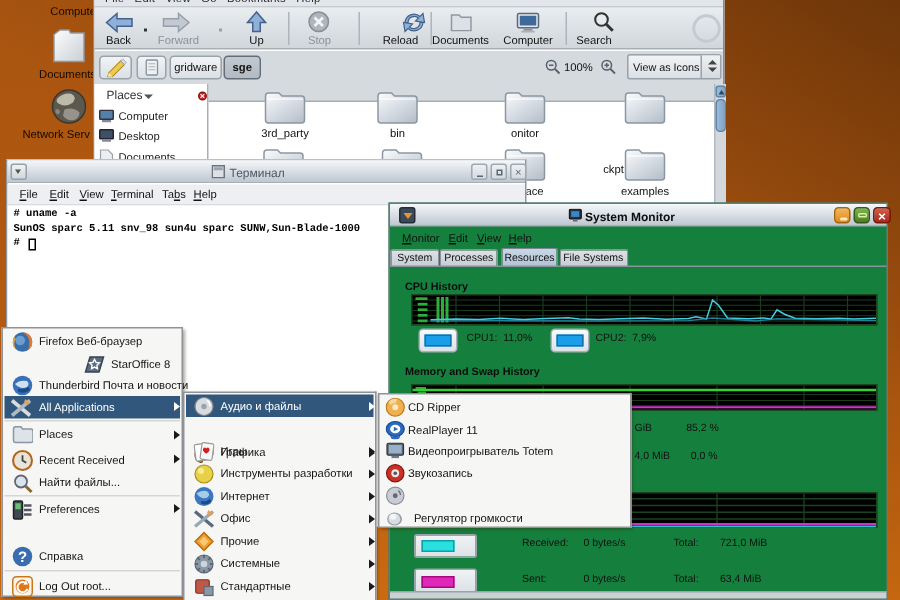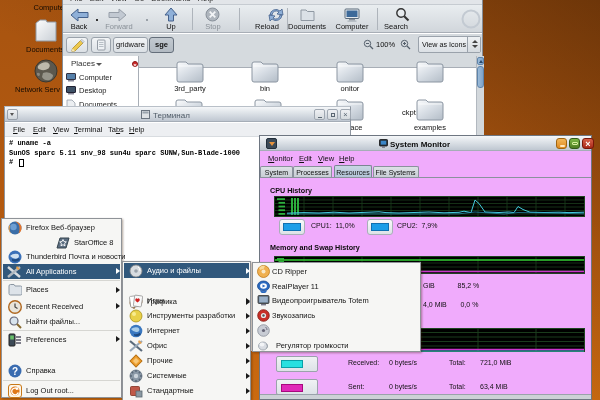--- a/index.html
+++ b/index.html
@@ -245,21 +245,21 @@
   <span class="d" style="left:124px;top:2px;"><u>H</u>elp</span>
  </div>
  <div class="d" style="left:0;top:30px;width:100%;height:214px;background:#fff;font-family:'Liberation Mono',monospace;font-size:7px;font-weight:bold;color:#000;">
   <div style="position:absolute;left:4px;top:2px;">#&nbsp;uname&nbsp;-a</div>
   <div style="position:absolute;left:4px;top:11.5px;">SunOS&nbsp;sparc&nbsp;5.11&nbsp;snv_98&nbsp;sun4u&nbsp;sparc&nbsp;SUNW,Sun-Blade-1000</div>
   <div style="position:absolute;left:4px;top:21px;">#</div>
   <div style="position:absolute;left:14px;top:21.5px;width:5px;height:8.5px;border:1px solid #000;"></div>
  </div>
 </div>
 
-<div class="d" style="left:259px;top:135px;width:333px;height:265px;background:#f0abfc;border:1px solid #6e7681;">
+<div class="d" style="left:259px;top:135px;width:333px;height:265px;background:#15803d;border:1px solid #6e7681;">
  <div class="titlebar d" style="left:0;top:0;width:100%;height:15px;border-bottom:1px solid #a5adb7;">
   <div class="d" style="left:6px;top:2px;width:11px;height:11px;background:#3c4a58;border:1px solid #222e3a;border-radius:2px;">
    <div style="position:absolute;left:1.5px;top:3px;width:0;height:0;border-top:4px solid #e8933c;border-left:3.2px solid transparent;border-right:3.2px solid transparent;"></div>
   </div>
   <svg class="d" style="left:119px;top:3px;" width="9" height="9" viewBox="0 0 9 9">
         <rect x="0.5" y="0.5" width="8" height="6.5" rx="0.8" fill="#26323e" stroke="#111" stroke-width="0.8"></rect>
         <rect x="1.8" y="1.8" width="5.4" height="3.8" fill="#3a86c8"></rect>
         <rect x="3" y="7.5" width="3" height="1.2" fill="#667"></rect>
       </svg>
   <div class="d" style="left:130px;top:3.5px;font-size:8px;font-weight:bold;color:#0c0c0c;">System Monitor</div>

